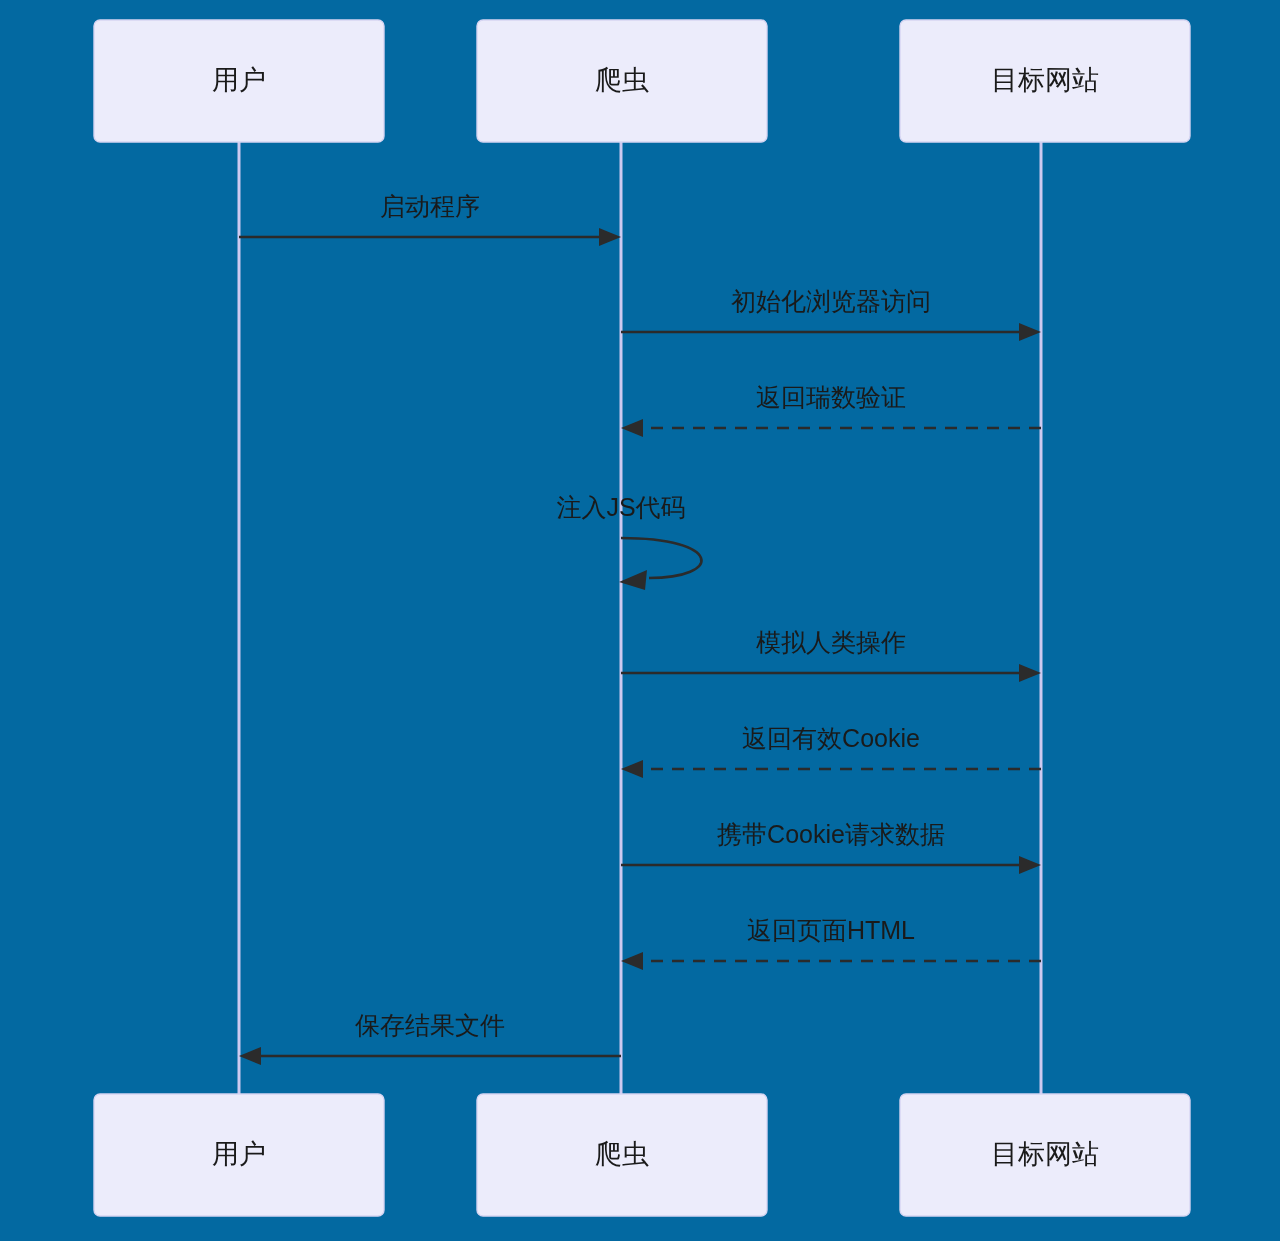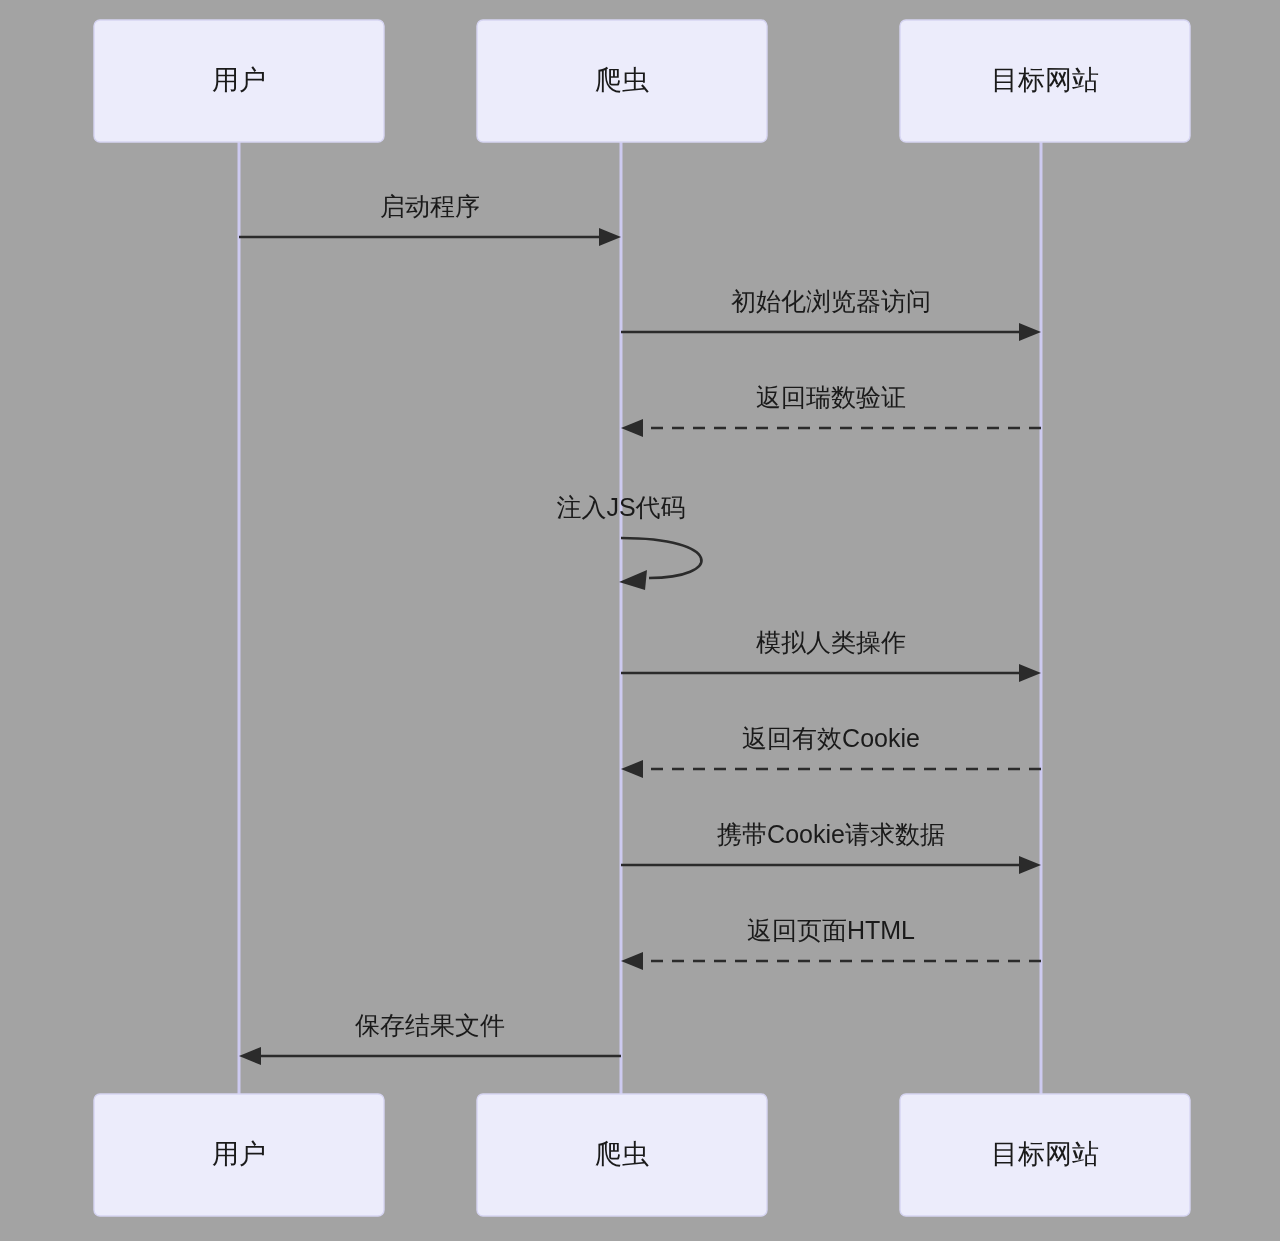--- a/index.html
+++ b/index.html
@@ -8,21 +8,21 @@
     padding: 0;
     background: #ffffff;
   }
   body {
     font-family: "Liberation Sans", "DejaVu Sans", sans-serif;
   }
   #diagram-root {
     position: relative;
     width: 1280px;
     height: 1241px;
-    background: #a3a3a3;
+    background: #0369a1;
     overflow: hidden;
   }
   #diagram-svg {
     position: absolute;
     left: 0;
     top: 0;
     width: 1280px;
     height: 1241px;
     display: block;
   }

